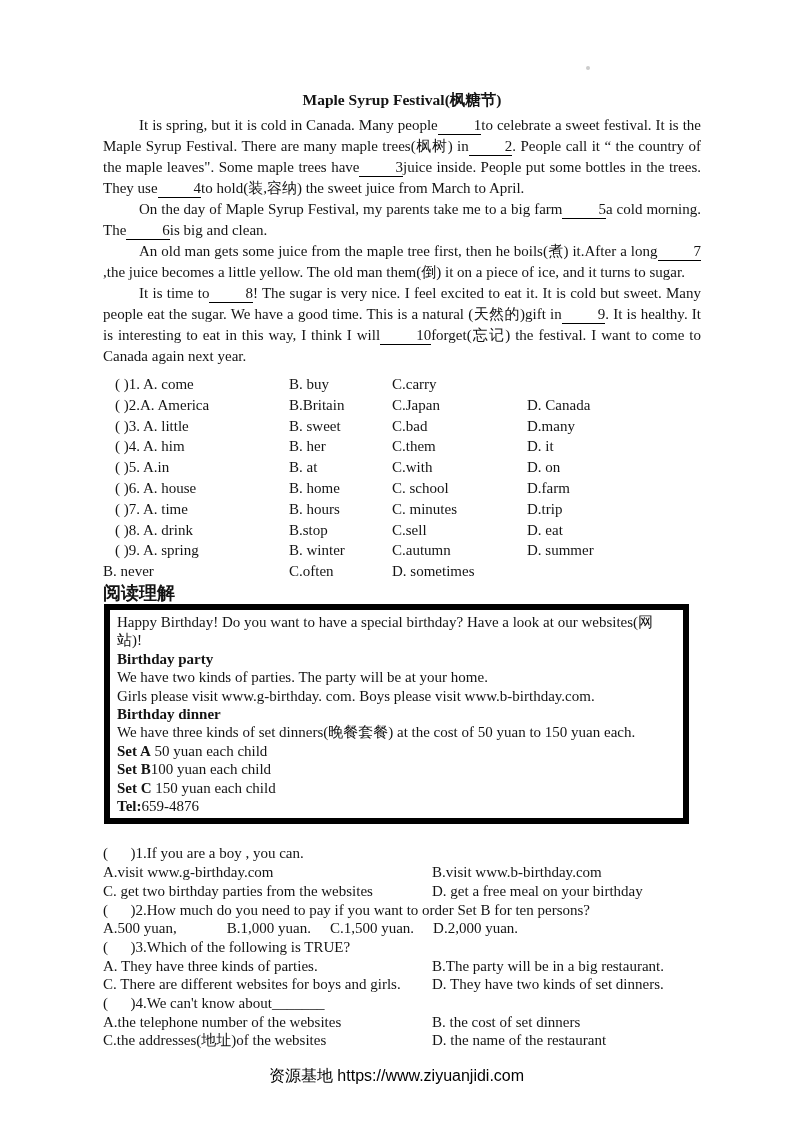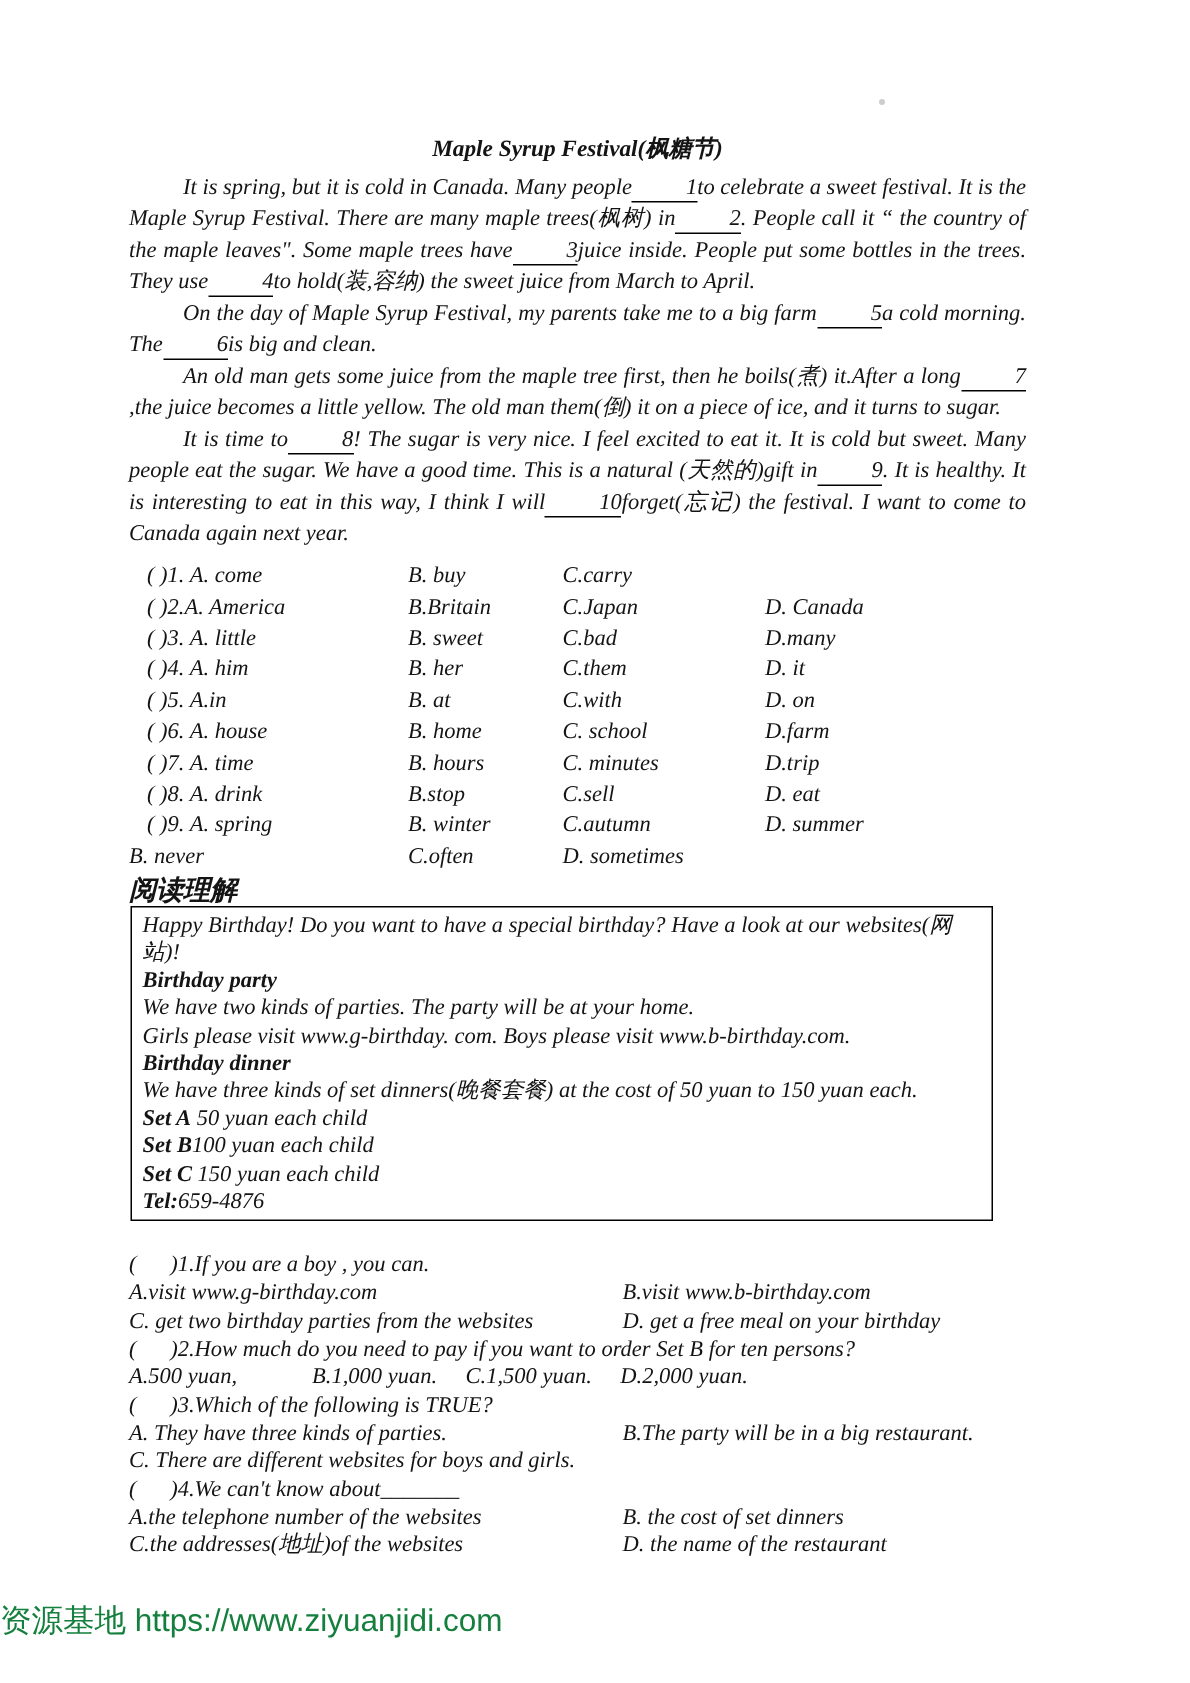--- a/index.html
+++ b/index.html
@@ -1,37 +1,37 @@
 <!DOCTYPE html>
 <html><head>
 <meta charset="utf-8">
 <style>
   html,body{margin:0;padding:0;background:#fff;}
   .page{position:relative;width:793px;height:1122px;background:#ffffff;overflow:hidden;
         font-family:"Liberation Serif",serif;font-size:15px;color:#141414;}
-  .content{position:absolute;left:86px;top:90px;width:598px;font-style:italic;}
+  .content{position:absolute;left:103px;top:90px;width:598px;}
   .doc-title{font-weight:bold;text-align:center;font-size:15.5px;line-height:20px;margin:0 0 5px 0;}
   .para{text-align:justify;line-height:21px;text-indent:36px;}
   .blank{display:inline-block;min-width:37px;text-align:center;border-bottom:1px solid #000;
          line-height:15px;height:16px;vertical-align:baseline;}
   .cloze-opts{margin-top:7px;}
   .opt-row{display:grid;grid-template-columns:186px 103px 135px 1fr;line-height:20.8px;height:20.8px;}
   .slot{white-space:pre-wrap;padding-left:12px;}
   .nowrap{white-space:nowrap;}
   .section-heading{font-weight:bold;font-size:18px;line-height:19px;margin-top:2px;}
-  .rbox{border:1px solid #000000;width:559px;margin-left:1px;margin-top:1px;
+  .rbox{border:6px solid #000000;width:559px;margin-left:1px;margin-top:1px;
         padding:3px 7px;line-height:18.4px;}
   .bseg{font-weight:bold;}
   .questions{margin-top:20px;line-height:18.7px;}
   .q-stem{white-space:pre-wrap;line-height:18.7px;}
   .two-col{display:grid;grid-template-columns:329px 1fr;line-height:18.7px;}
   .inline-opts span{margin-right:19px;}
   .inline-opts span:first-child{margin-right:50px;}
-  .footer{position:absolute;left:0;right:0;top:1066px;
-          font-family:"Liberation Sans",sans-serif;font-size:21px;color:#15803d;}
+  .footer{position:absolute;left:0;right:0;top:1066px;text-align:center;
+          font-family:"Liberation Sans",sans-serif;font-size:16px;color:#000000;}
   .speck{position:absolute;left:586px;top:66px;width:4px;height:4px;background:#cccccc;border-radius:50%;}
 </style>
 </head>
 <body>
 
 <div class="page">
   <div class="speck"></div>
 
   <div class="content">
     <div class="doc-title">Maple Syrup Festival(枫糖节)</div>
@@ -127,20 +127,21 @@
           <span class="nowrap">C. get two birthday parties from the websites</span>
           <span class="nowrap">D. get a free meal on your birthday</span>
         </div>
         <div class="q-stem">(      )2.How much do you need to pay if you want to order Set B for ten persons?</div>
         <div class="inline-opts"><span class="nowrap">A.500 yuan,</span><span class="nowrap">B.1,000 yuan.</span><span class="nowrap">C.1,500 yuan.</span><span class="nowrap">D.2,000 yuan.</span></div>
         <div class="q-stem">(      )3.Which of the following is TRUE?</div>
         <div class="two-col">
           <span class="nowrap">A. They have three kinds of parties.</span>
           <span class="nowrap">B.The party will be in a big restaurant.</span>
           <span class="nowrap">C. There are different websites for boys and girls.</span>
+          <span class="nowrap">D. They have two kinds of set dinners.</span>
         </div>
         <div class="q-stem">(      )4.We can't know about_______</div>
         <div class="two-col">
           <span class="nowrap">A.the telephone number of the websites</span>
           <span class="nowrap">B. the cost of set dinners</span>
           <span class="nowrap">C.the addresses(地址)of the websites</span>
           <span class="nowrap">D. the name of the restaurant</span>
         </div>
       </div>
   </div>

